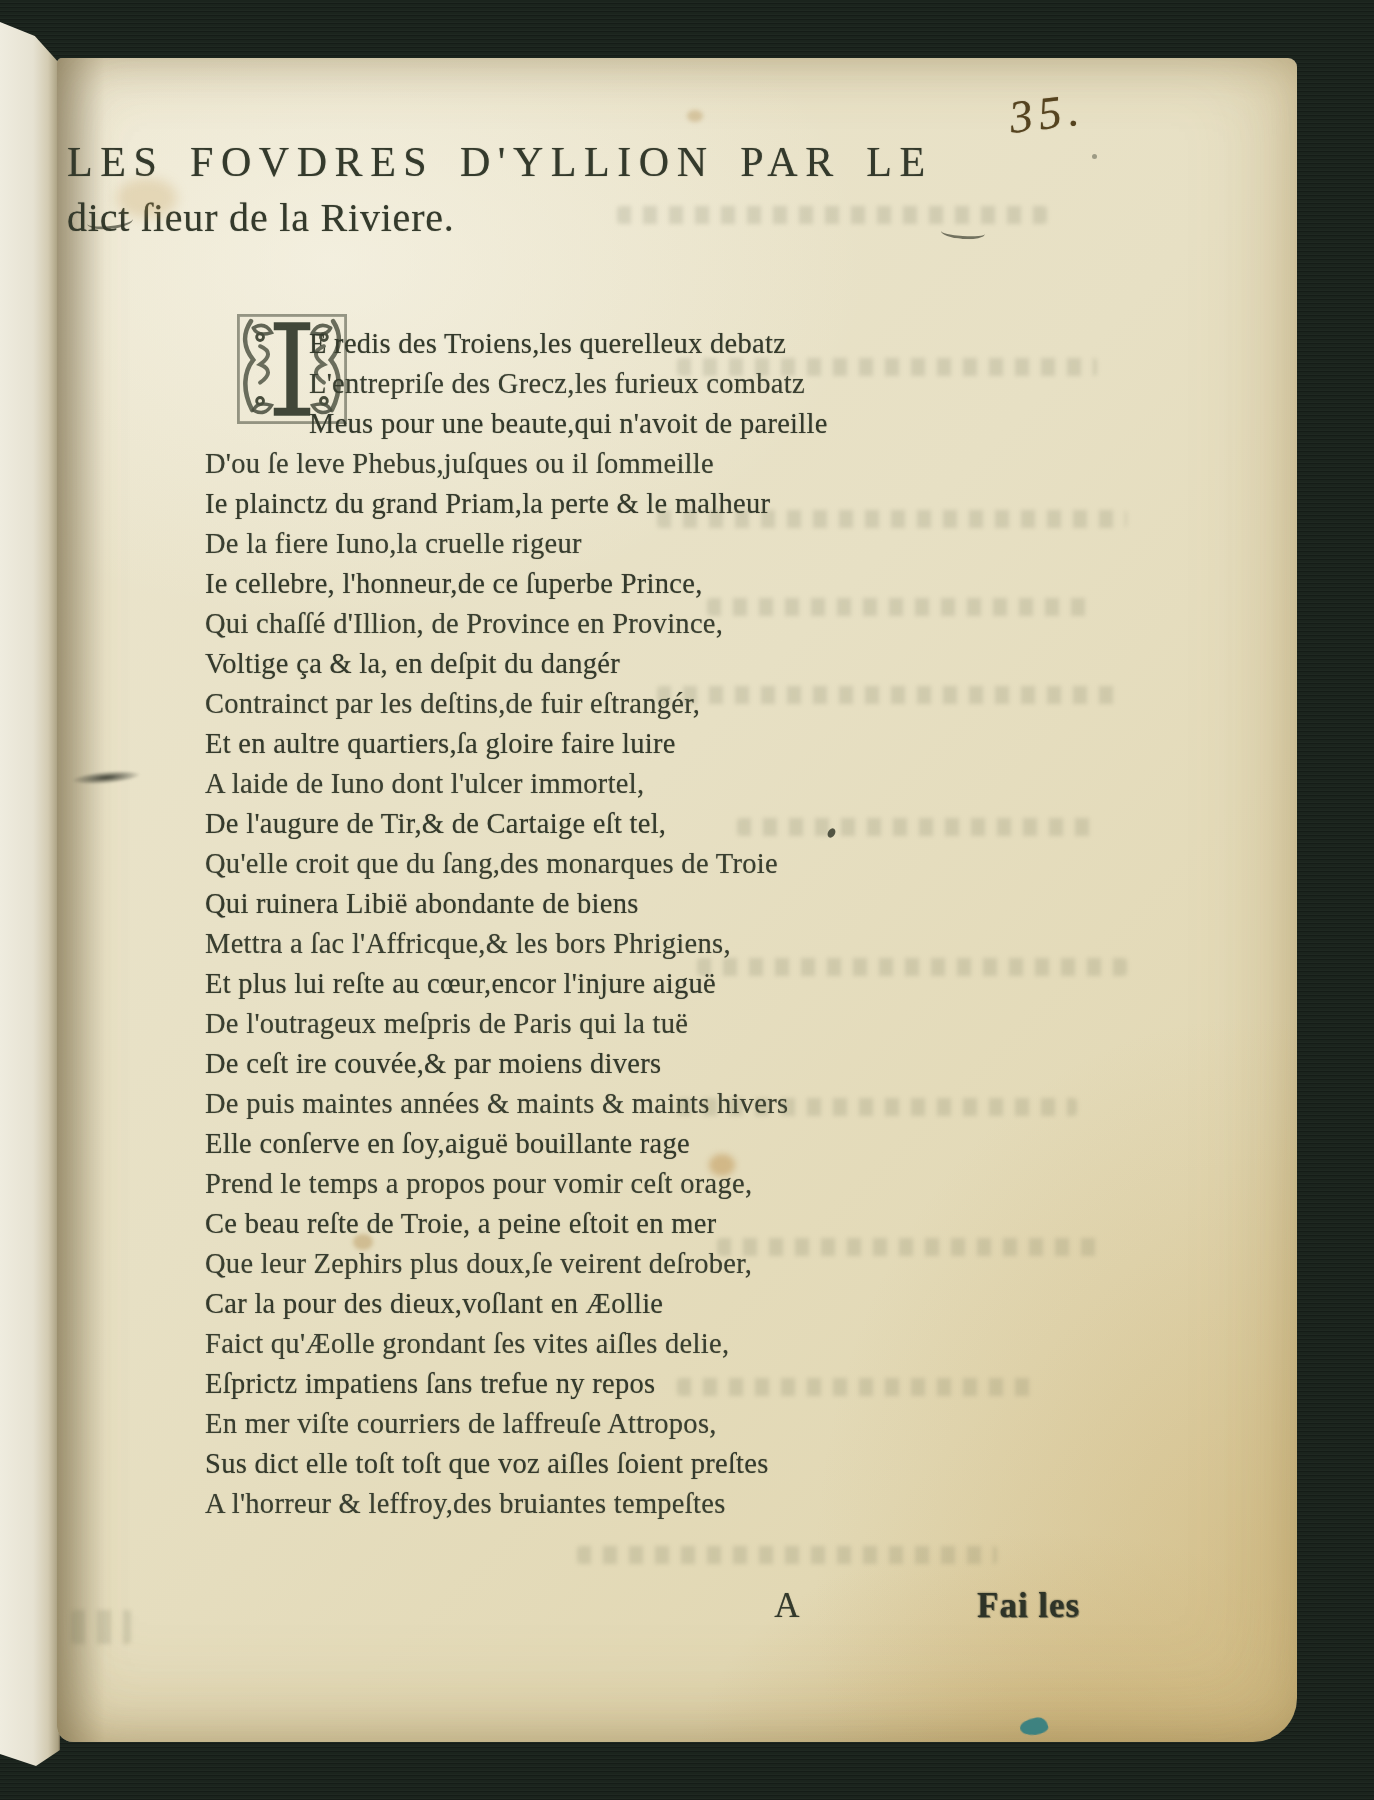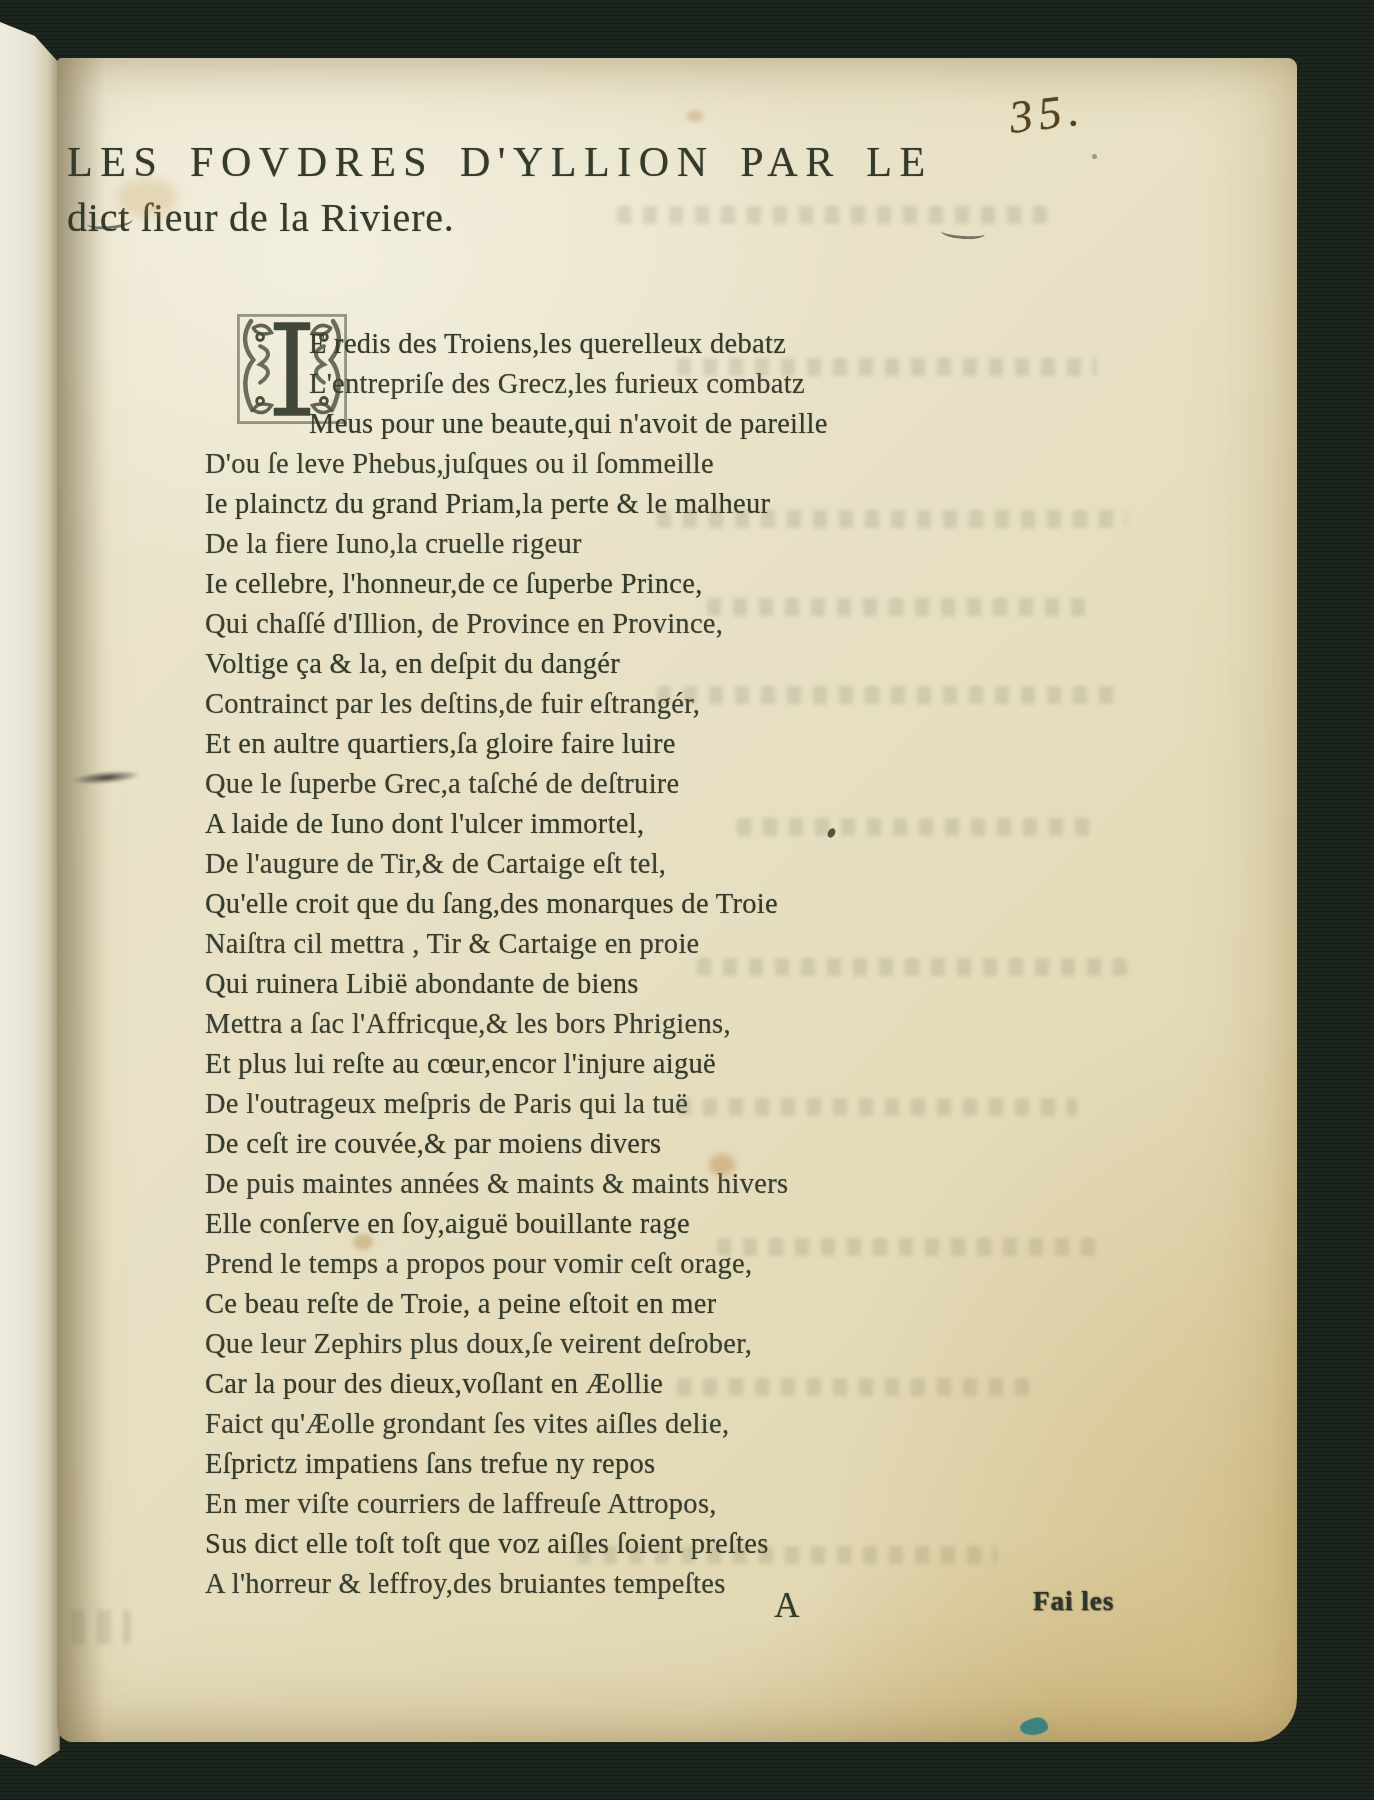--- a/index.html
+++ b/index.html
@@ -63,21 +63,21 @@
     height:40px;line-height:40px;font-size:28.5px;white-space:nowrap;
     letter-spacing:.01em;
   }
   .poem .line.cap-indent{margin-left:104px;}
   .poem .line:nth-child(even){opacity:.97;}
 
   .signature-mark{
     position:absolute;left:700px;top:1528px;font-size:35px;width:60px;text-align:center;
   }
   .catchword{
-    position:absolute;left:976px;top:1528px;font-size:27px;font-weight:bold;
+    position:absolute;left:920px;top:1528px;font-size:35px;font-weight:bold;
     letter-spacing:1px;color:#2e3428;
     text-shadow:0 0 2px rgba(40,46,32,.75),1px 1px 0 rgba(40,46,32,.4);
   }
 
   
   .ghost{
     position:absolute;height:18px;border-radius:4px;filter:blur(2px);
     background:repeating-linear-gradient(90deg, rgba(95,100,72,.16) 0 14px, rgba(95,100,72,0) 14px 26px);
     pointer-events:none;
   }
@@ -150,25 +150,23 @@
     <div class="line cap-indent">L'entrepriſe des Grecz,les furieux combatz</div>
     <div class="line cap-indent">Meus pour une beaute,qui n'avoit de pareille</div>
     <div class="line">D'ou ſe leve Phebus,juſques ou il ſommeille</div>
     <div class="line">Ie plainctz du grand Priam,la perte &amp; le malheur</div>
     <div class="line">De la fiere Iuno,la cruelle rigeur</div>
     <div class="line">Ie cellebre, l'honneur,de ce ſuperbe Prince,</div>
     <div class="line">Qui chaſſé d'Illion, de Province en Province,</div>
     <div class="line">Voltige ça &amp; la, en deſpit du dangér</div>
     <div class="line">Contrainct par les deſtins,de fuir eſtrangér,</div>
     <div class="line">Et en aultre quartiers,ſa gloire faire luire</div>
-    <div class="line">Que le ſuperbe Grec,a taſché de deſtruire</div>
     <div class="line">A laide de Iuno dont l'ulcer immortel,</div>
     <div class="line">De l'augure de Tir,&amp; de Cartaige eſt tel,</div>
     <div class="line">Qu'elle croit que du ſang,des monarques de Troie</div>
-    <div class="line">Naiſtra cil mettra , Tir &amp; Cartaige en proie</div>
     <div class="line">Qui ruinera Libië abondante de biens</div>
     <div class="line">Mettra a ſac l'Affricque,&amp; les bors Phrigiens,</div>
     <div class="line">Et plus lui reſte au cœur,encor l'injure aiguë</div>
     <div class="line">De l'outrageux meſpris de Paris qui la tuë</div>
     <div class="line">De ceſt ire couvée,&amp; par moiens divers</div>
     <div class="line">De puis maintes années &amp; maints &amp; maints hivers</div>
     <div class="line">Elle conſerve en ſoy,aiguë bouillante rage</div>
     <div class="line">Prend le temps a propos pour vomir ceſt orage,</div>
     <div class="line">Ce beau reſte de Troie, a peine eſtoit en mer</div>
     <div class="line">Que leur Zephirs plus doux,ſe veirent deſrober,</div>

